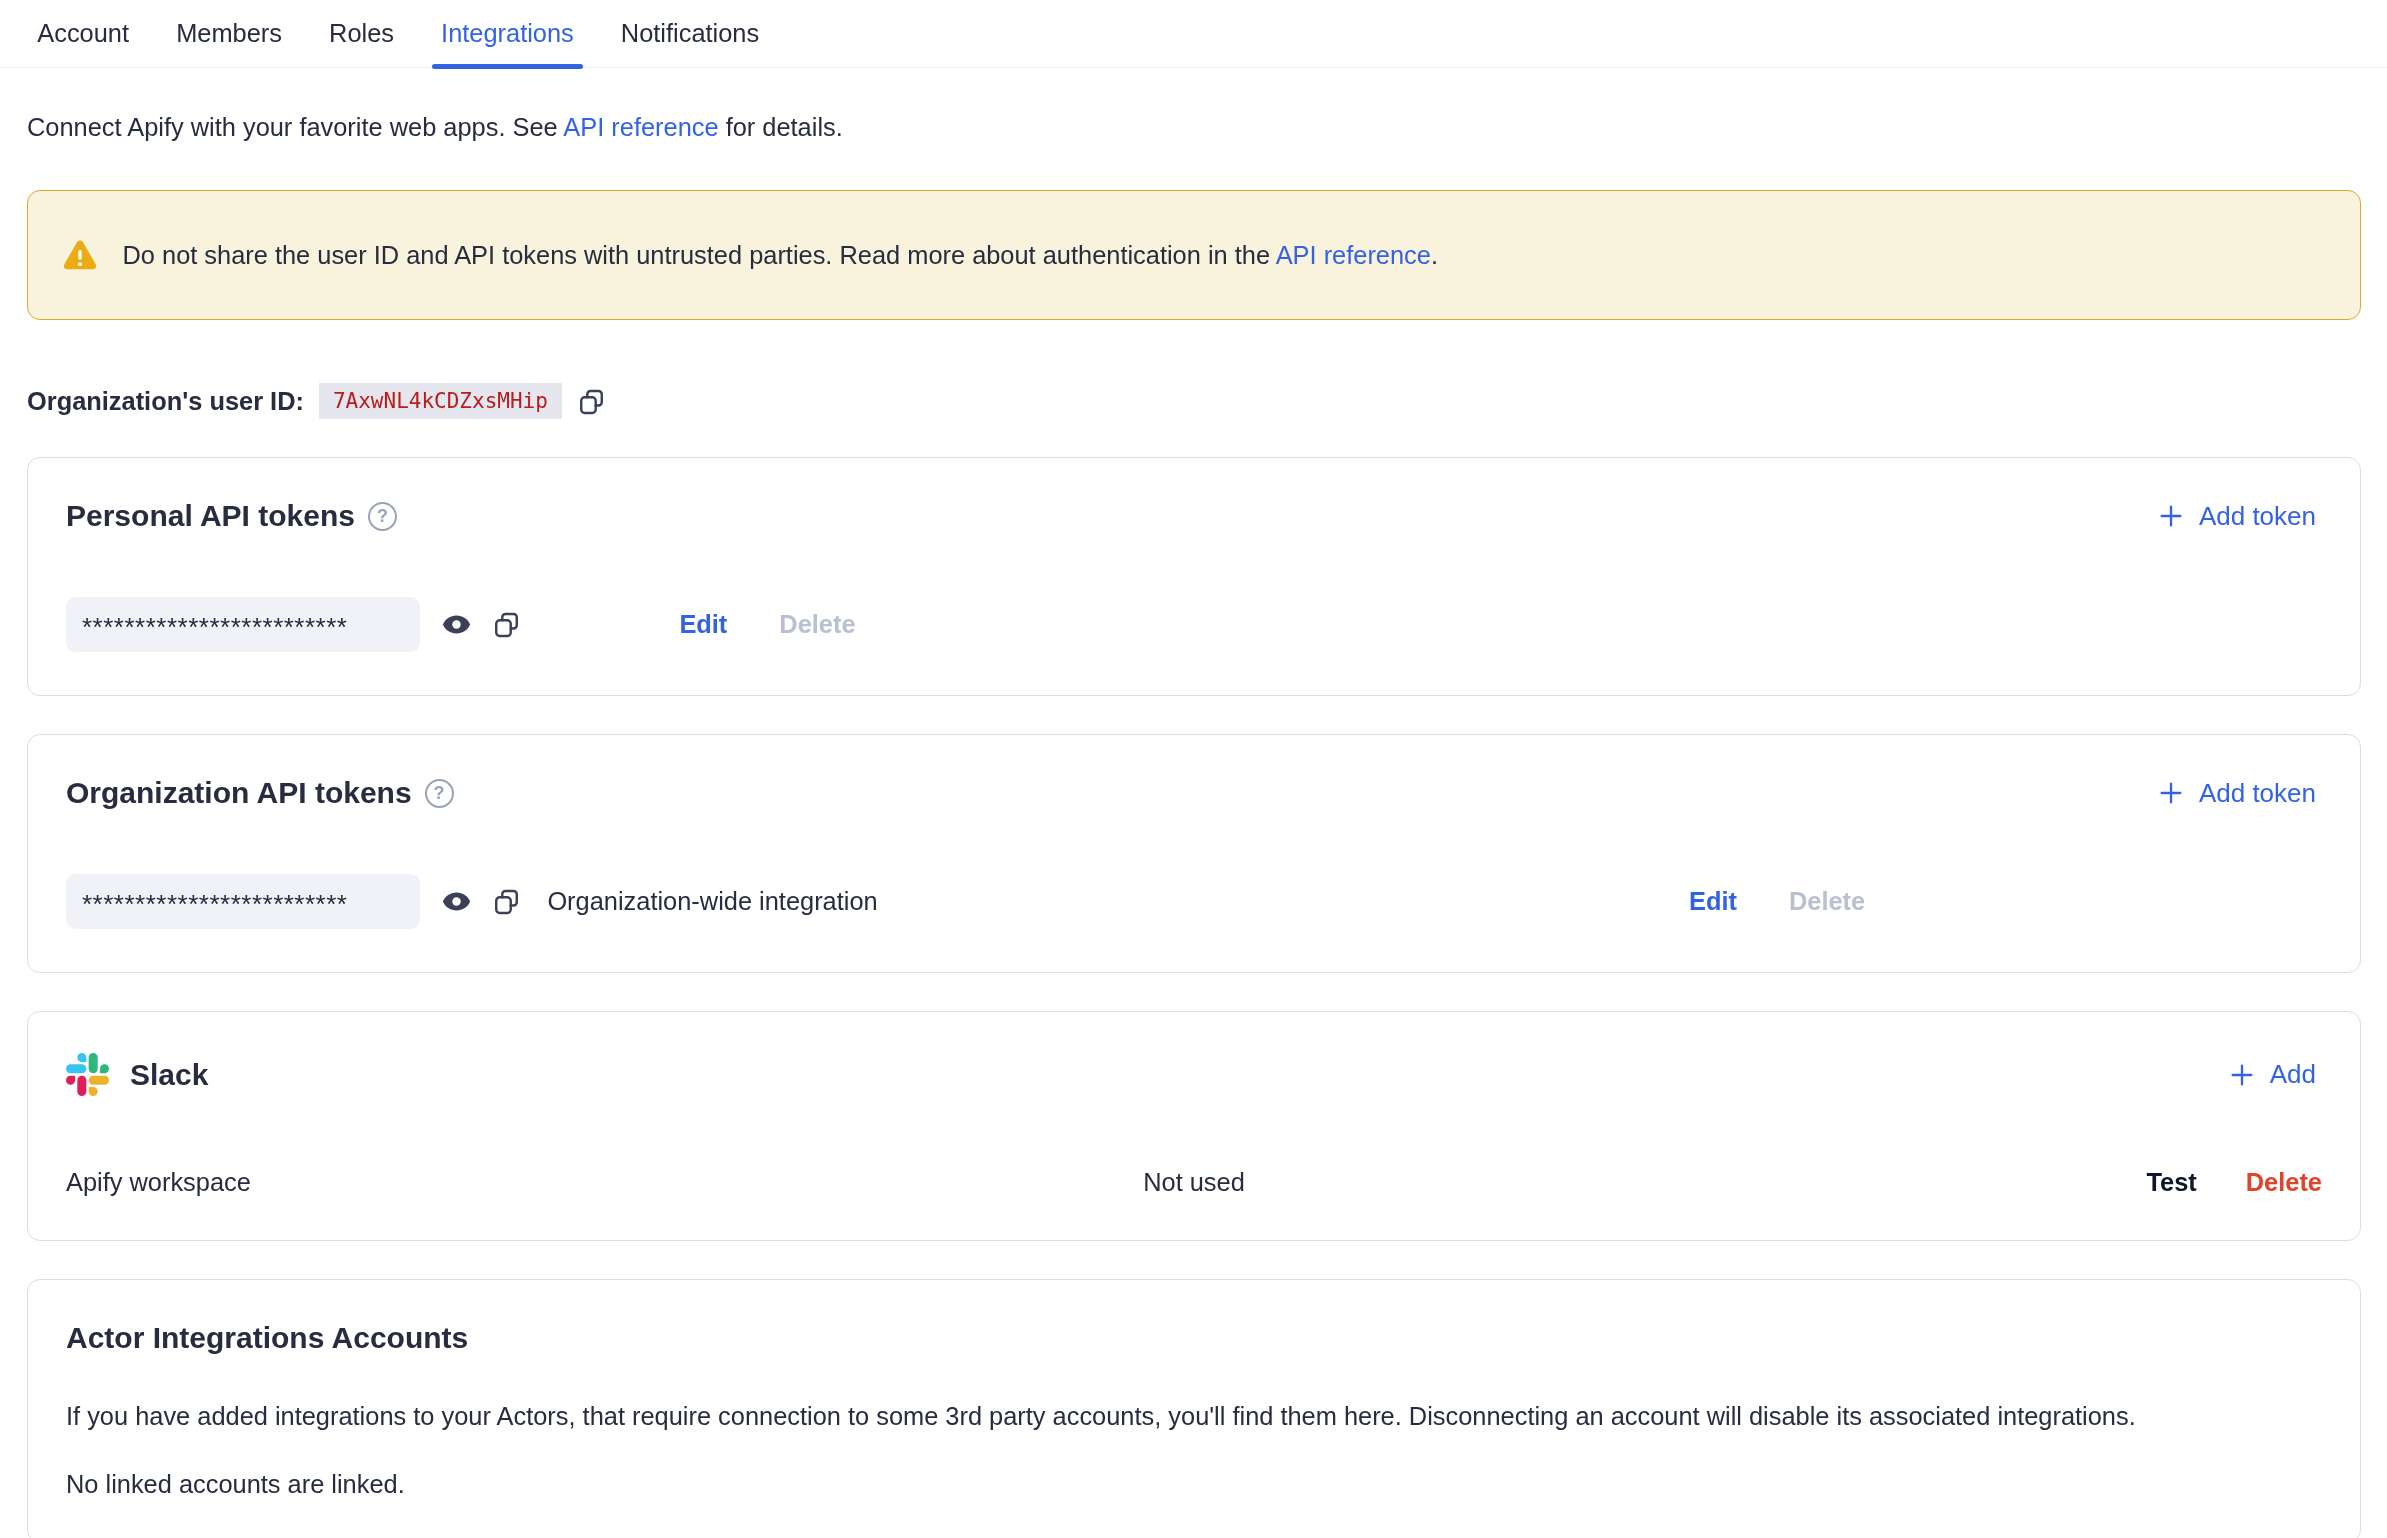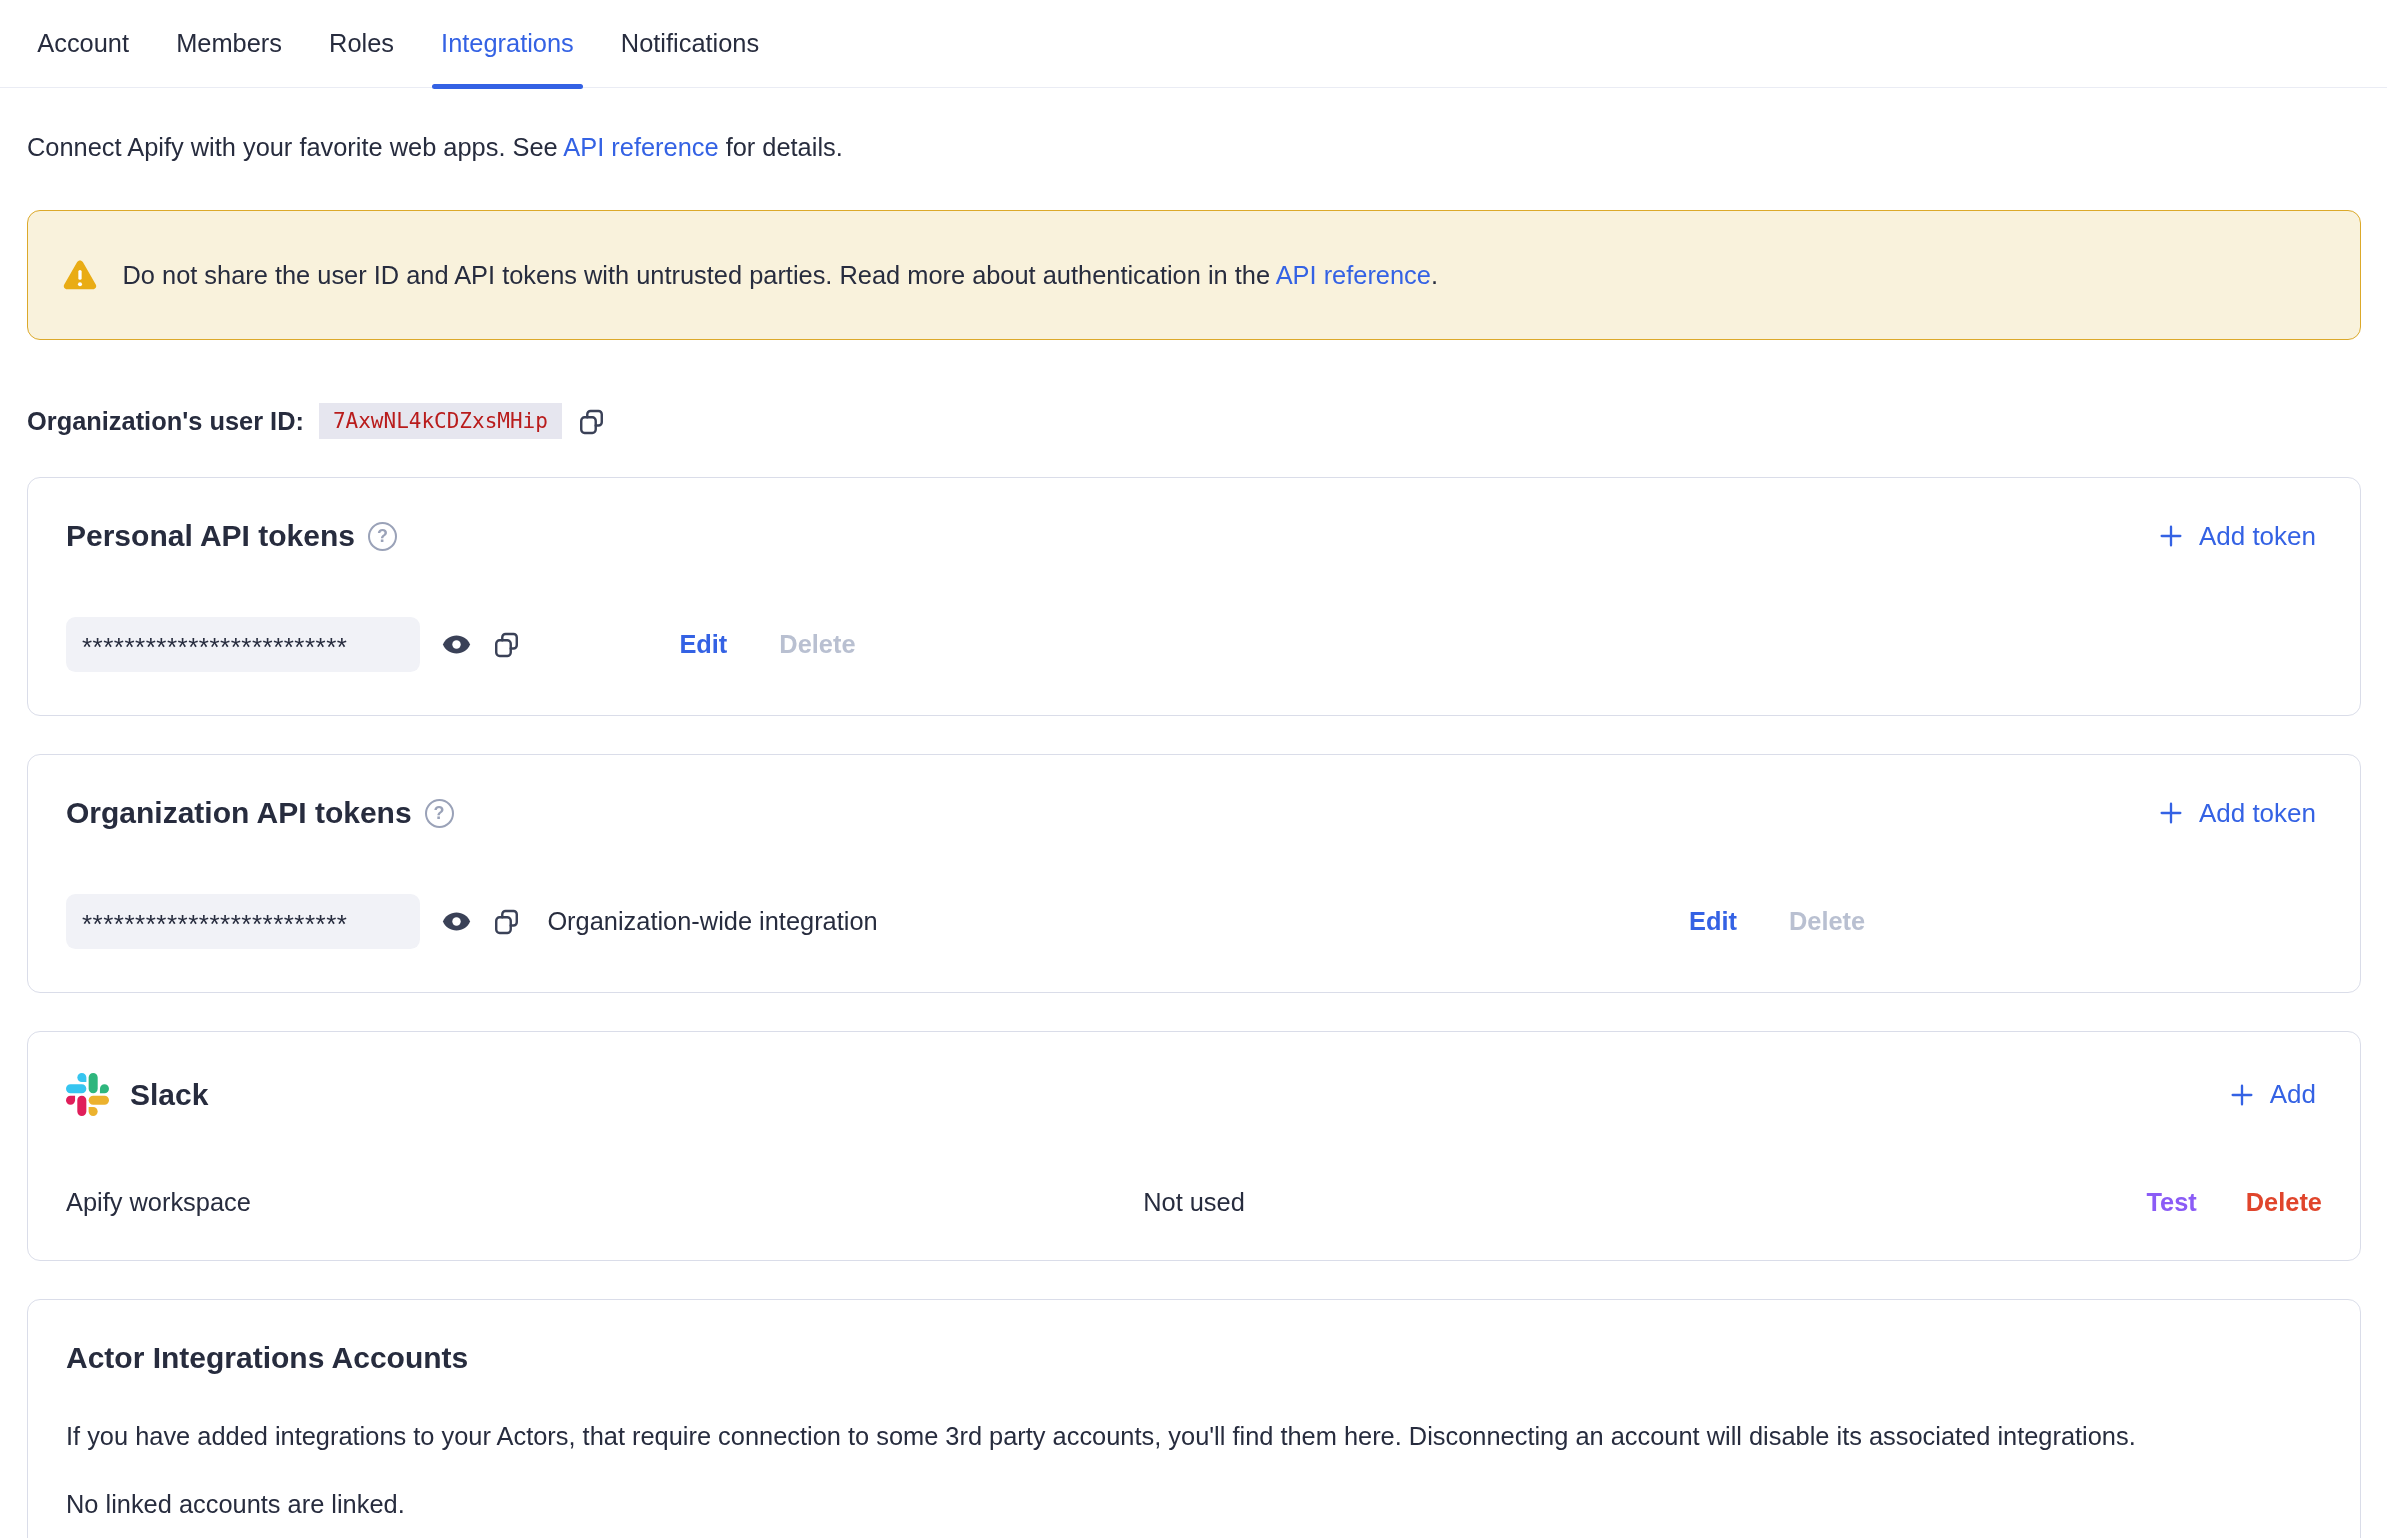--- a/index.html
+++ b/index.html
@@ -10,21 +10,21 @@
     font-family: "Liberation Sans", sans-serif;
     color: #272c3e;
     position: relative;
     overflow: hidden;
   }
 
   
   .tabbar {
     display: flex; align-items: center;
     gap: 24.5px;
-    height: 88px;
+    height: 68px;
     padding-left: 26px;
     border-bottom: 1.9px solid #eaecf4;
   }
   .tab {
     position: relative;
     height: 100%;
     display: flex; align-items: center;
     padding: 0 11.3px;
     font-size: 25.4px; font-weight: 500;
     color: #272c3e;
@@ -131,21 +131,21 @@
   
   .slack-logo { width: 43px; height: 43px; margin-right: 21px; }
   .slack-row {
     margin-top: 72px;
     display: grid; grid-template-columns: 1fr auto 1fr;
     align-items: center;
     font-size: 25.4px;
   }
   .slack-status { justify-self: center; }
   .slack-actions { justify-self: end; display: flex; gap: 49px; font-weight: 600; }
-  .action-test { color: #8b5cf6; cursor: pointer; }
+  .action-test { color: #0f172a; cursor: pointer; }
   .action-delete-red { color: #e0452c; cursor: pointer; }
 
   
   .actor-desc { margin-top: 45px; font-size: 25.4px; line-height: 32px; }
   .actor-empty { margin-top: 38px; font-size: 25.4px; }
 </style>
 </head>
 <body>
 
 <nav class="tabbar">

